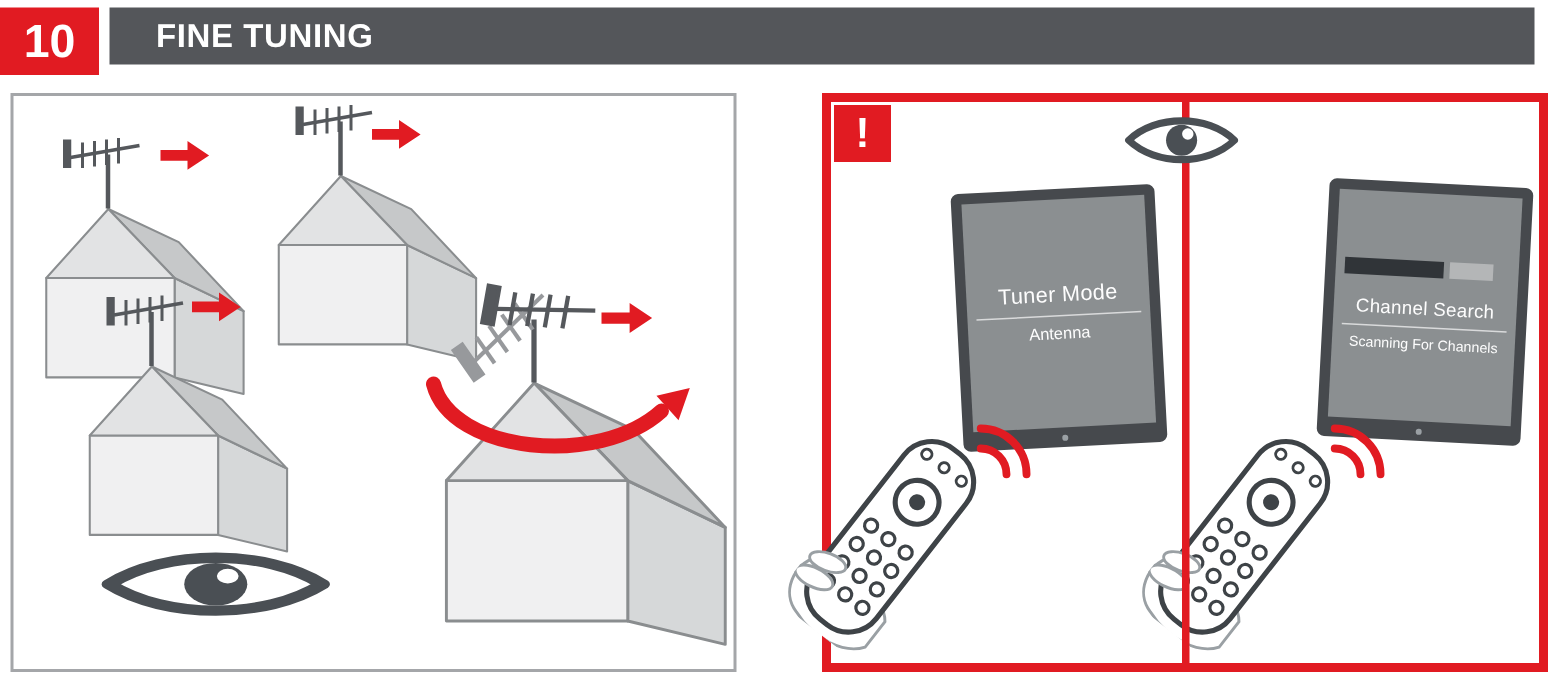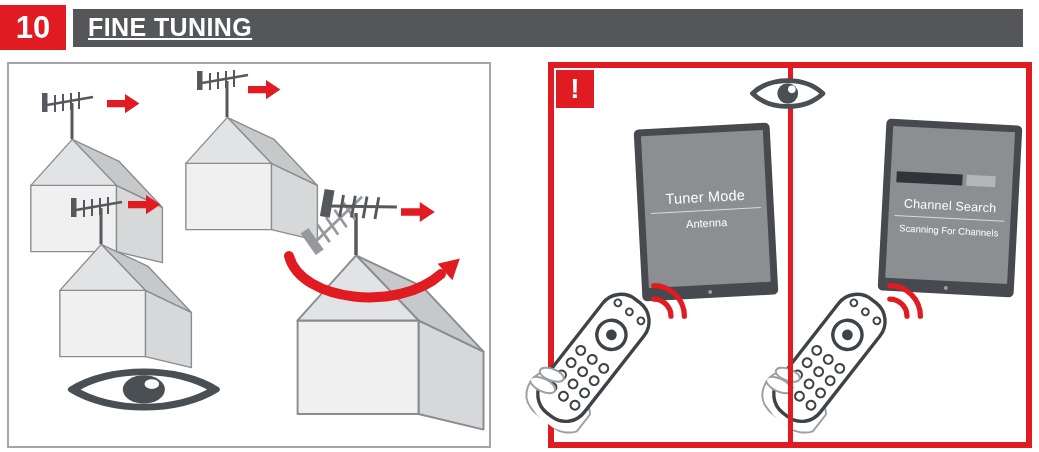--- a/index.html
+++ b/index.html
@@ -4,30 +4,30 @@
 <style>
   * { box-sizing: border-box; }
   html, body { margin: 0; padding: 0; }
   body {
     width: 1039px; height: 452px; background: #fff;
     font-family: "Liberation Sans", sans-serif;
   }
   .page { position: relative; width: 1039px; height: 452px; background: #fff; overflow: hidden; }
 
   
-  .header { position: absolute; top: 5px; left: 0; right: 16px; height: 45px; display: flex; align-items: center; }
+  .header { position: absolute; top: 5px; left: 0; right: 16px; height: 45px; display: flex; }
   .step-badge {
     width: 66px; height: 45px; background: #e11b22; color: #fff;
     font-size: 31px; font-weight: bold; display: flex; align-items: center; justify-content: center; flex: 0 0 auto;
   }
   .title-bar {
     height: 38px; flex: 1; margin-left: 7px; background: #54565a;
     display: flex; align-items: center; padding-left: 15px;
   }
-  .title-bar h1 { margin: 0; color: #fff; font-size: 25px; font-weight: bold; letter-spacing: 0.4px; text-decoration: underline; }
+  .title-bar h1 { margin: 16px; color: #fff; font-size: 22px; font-weight: bold; letter-spacing: 0.4px; }
 
   
   .panel { position: absolute; top: 62px; height: 386px; background: #fff; }
   .left-panel { left: 7px; width: 484px; border: 2px solid #a4a6a9; }
   .left-art { position: absolute; inset: 0; width: 100%; height: 100%; }
 
   .right-panel { left: 548px; width: 484px; border: 6px solid #e11b22; }
   .split { position: relative; width: 100%; height: 100%; display: flex; }
   .scene { position: relative; width: 50%; height: 100%; }
   .divider { position: absolute; top: 0; bottom: 0; left: 50%; width: 5px; margin-left: -2.5px; background: #e11b22; z-index: 2; }

